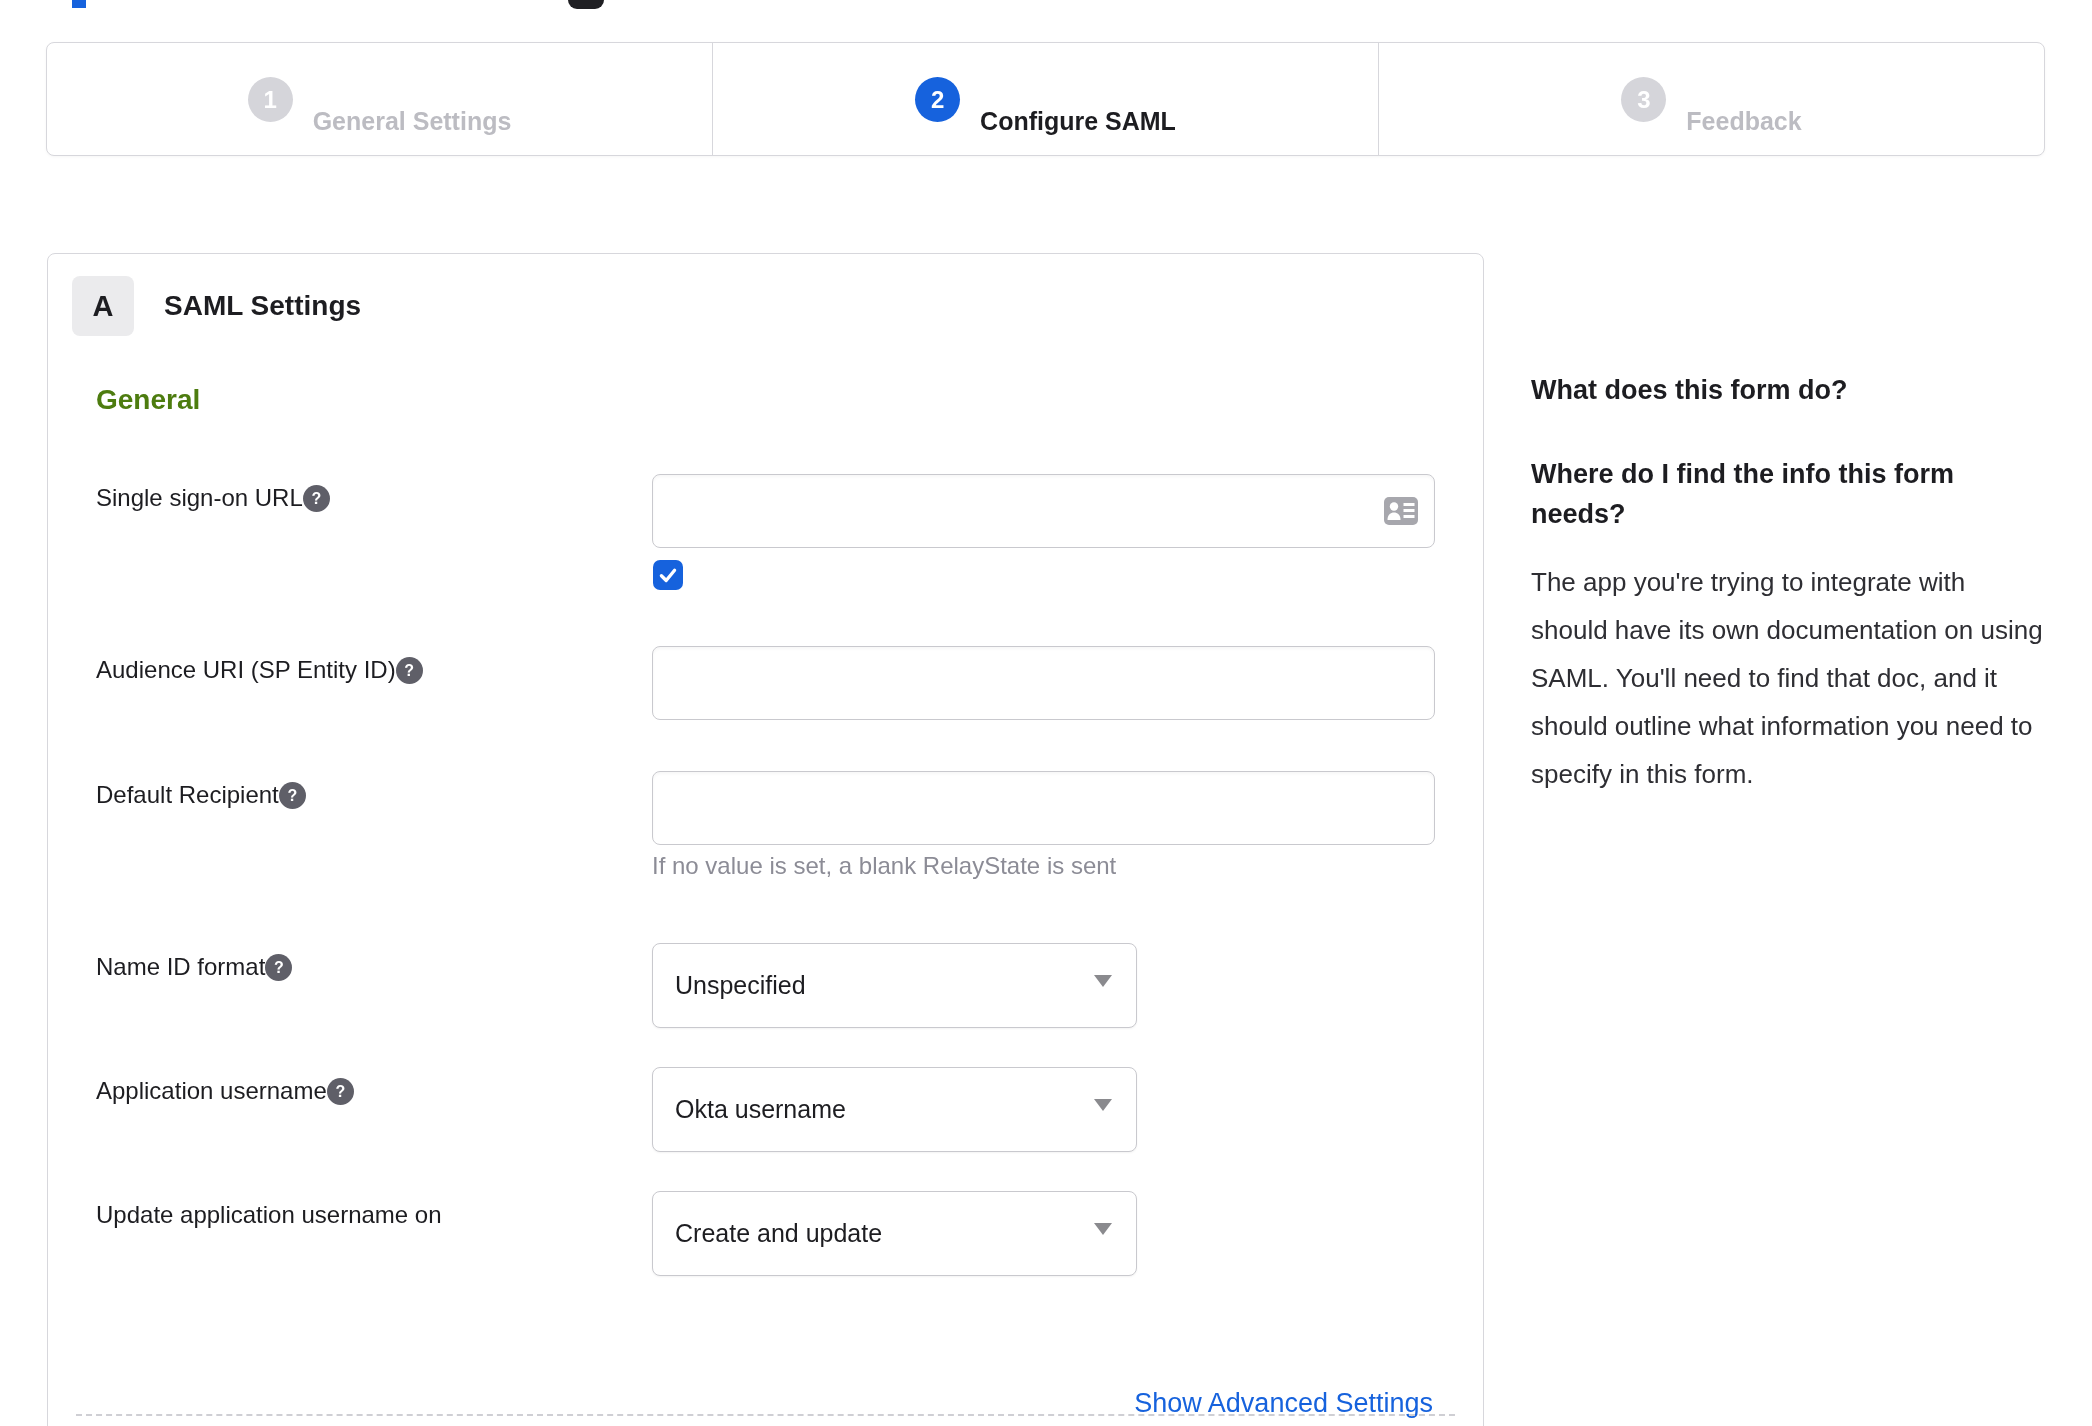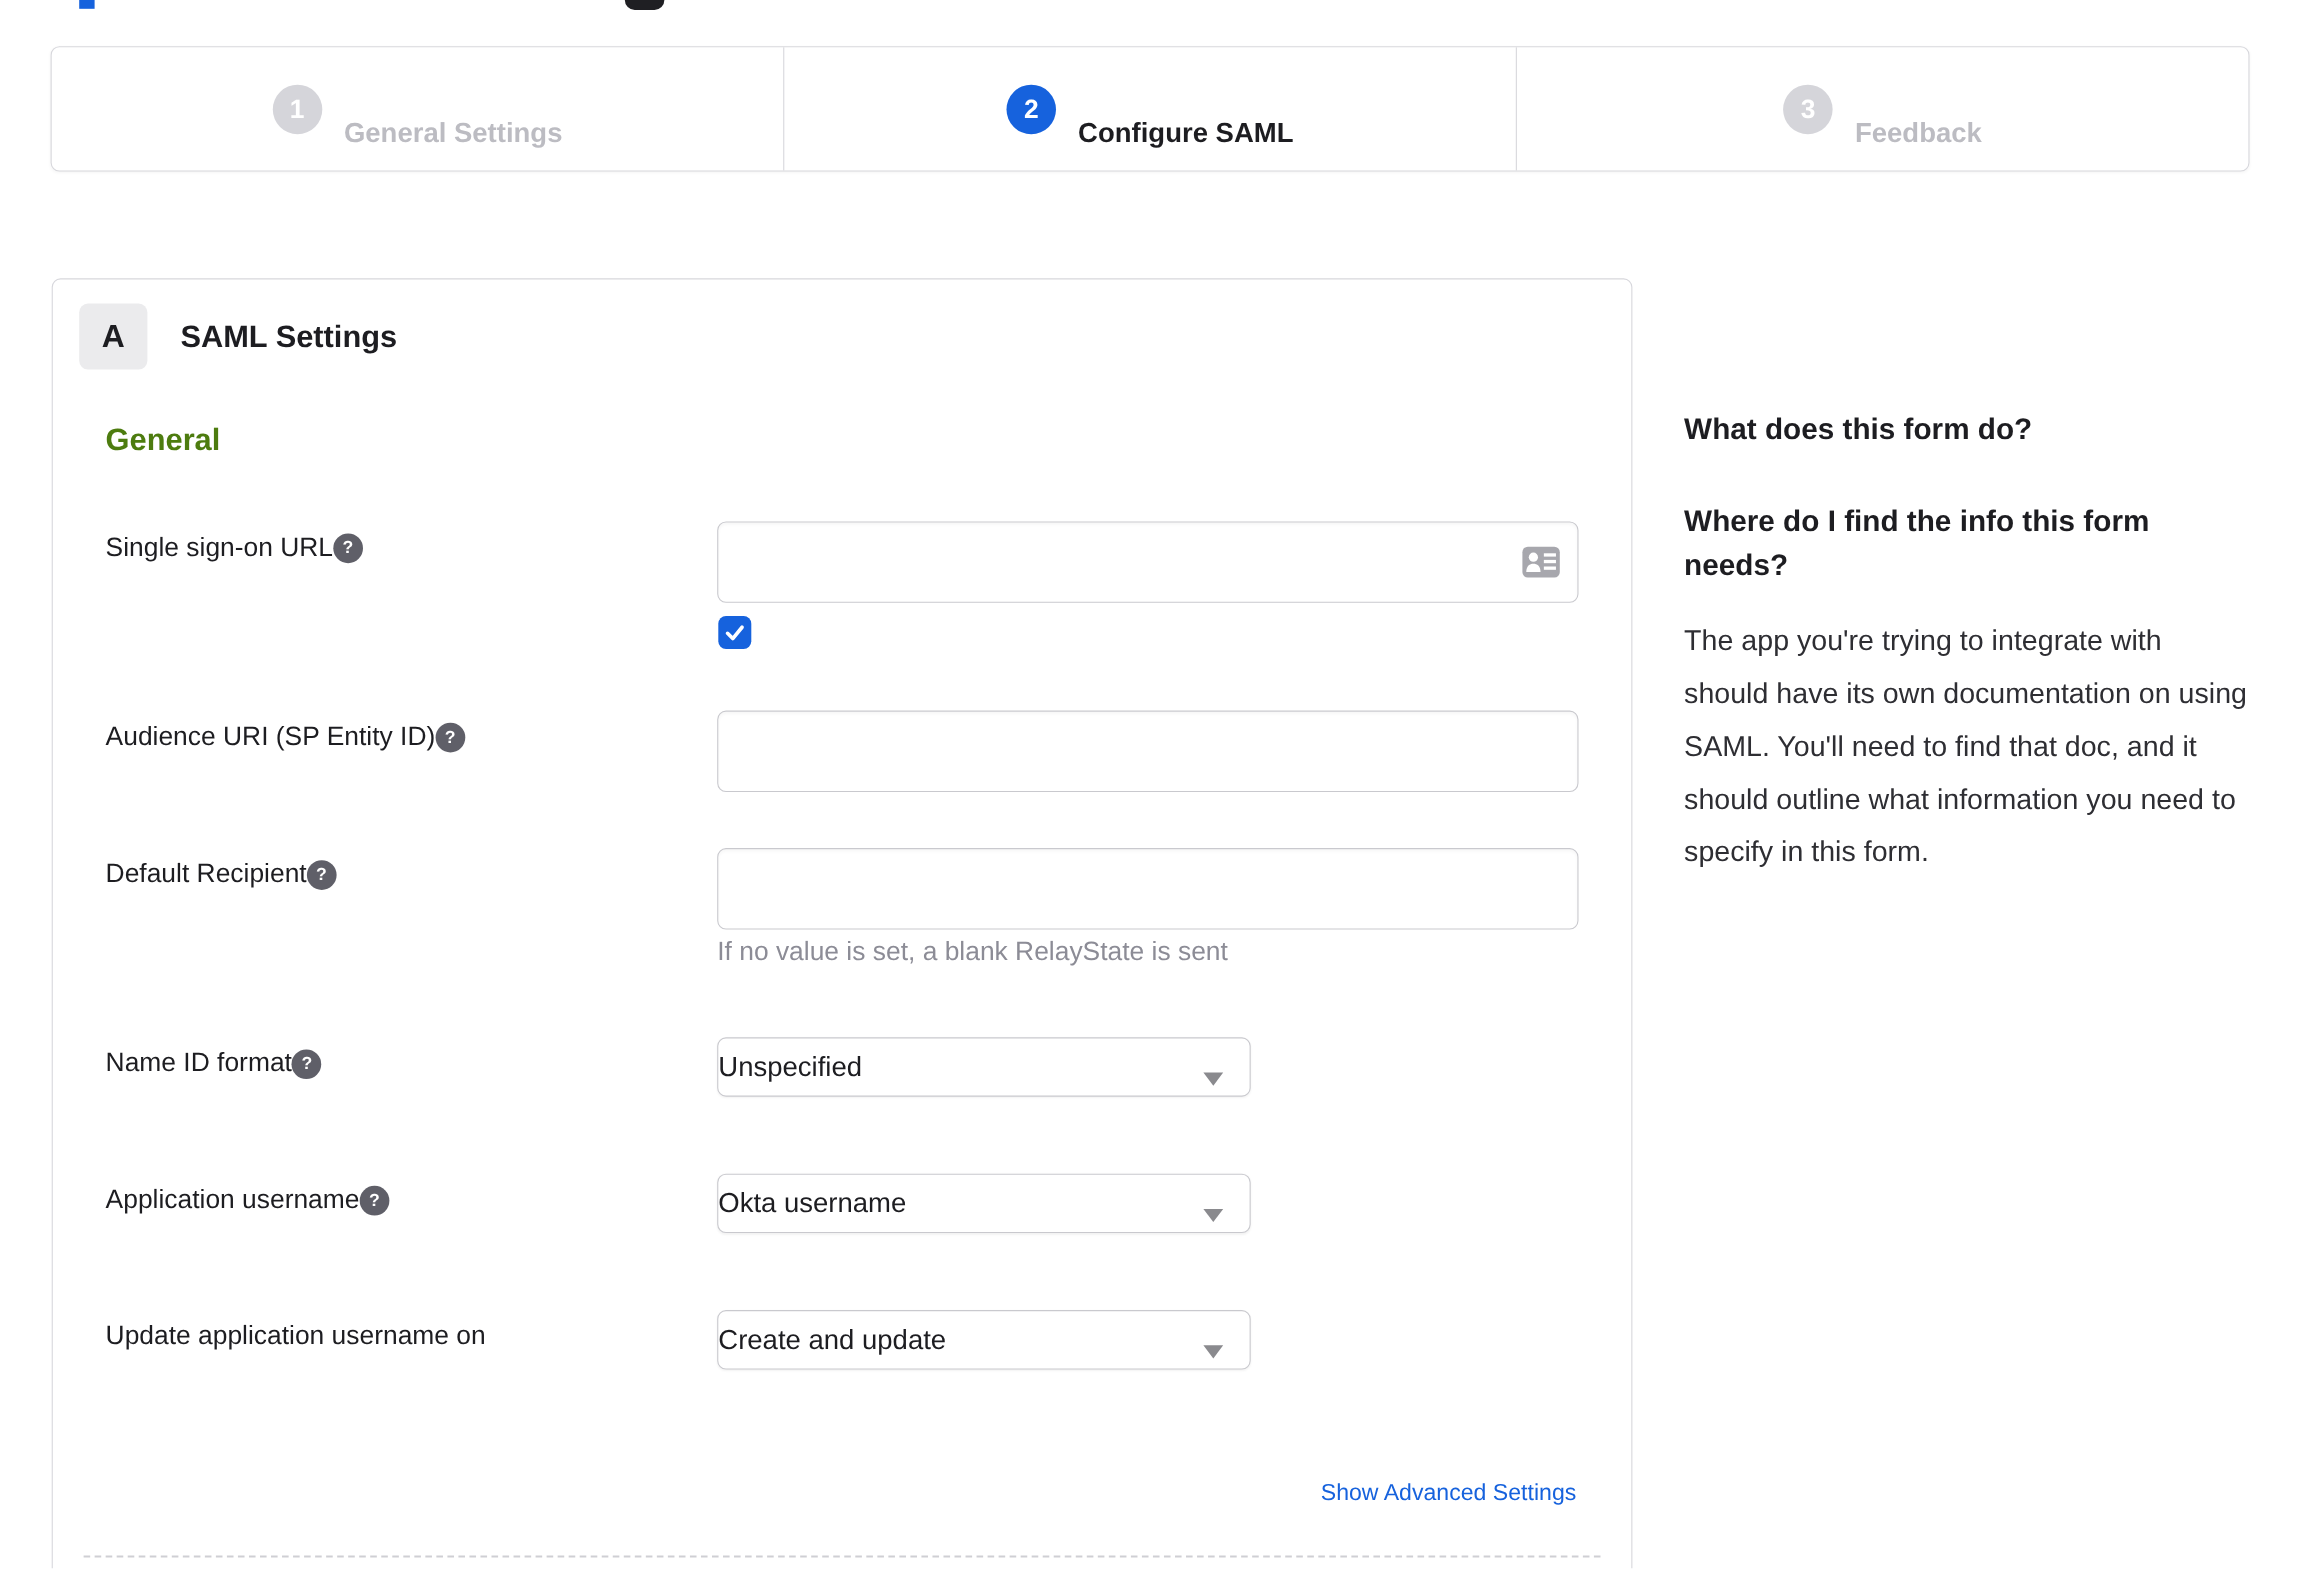--- a/index.html
+++ b/index.html
@@ -45,28 +45,28 @@
             padding:0 64px 0 20px; outline:none; font-family:"Liberation Sans", sans-serif; }
   .card-icon { position:absolute; right:16px; top:22px; width:36px; height:30px; }
 
   .cbrow { position:absolute; left:605px; top:306px; display:flex; align-items:center; gap:28px; }
   .checkbox { width:30px; height:30px; border-radius:7px; background:#1662dd; display:flex;
               align-items:center; justify-content:center; cursor:pointer; flex:0 0 auto; }
   .cblabel { font-size:25px; color:#1d1d21; white-space:nowrap; }
 
   .hint { position:absolute; left:604px; top:598px; font-size:24px; color:#8c8c96; }
 
-  .dropdown { position:relative; width:485px; height:54px; border:1px solid #c9c9ce; border-radius:8px;
-              background:#fff; display:flex; align-items:center; font-size:25px;
+  .dropdown { position:relative; width:485px; height:85px; border:1px solid #c9c9ce; border-radius:8px;
+              background:#fff; display:flex; align-items:center; padding-left:22px; font-size:25px;
               color:#1d1d21; box-shadow:0 1px 2px rgba(0,0,0,0.05); cursor:pointer; }
   .caret { position:absolute; right:24px; top:31px; width:0; height:0;
            border-left:9px solid transparent; border-right:9px solid transparent;
            border-top:12px solid #8a8a8e; }
 
-  .advanced-link { position:absolute; right:50px; top:1092px; font-size:21px; font-weight:500;
+  .advanced-link { position:absolute; right:50px; top:1134px; font-size:27px; font-weight:500;
                    color:#1662dd; text-decoration:none; cursor:pointer; }
   .dashed-divider { position:absolute; left:28px; right:28px; top:1160px; border-top:2px dashed #cfcfd4; }
 
   
   .sidebar { position:absolute; left:1531px; top:330px; width:512px; }
   .sb-h { font-size:27px; font-weight:bold; color:#1d1d21; line-height:40px;margin-top:40px; }
   .sb-p { font-size:26px; color:#2e2e33; line-height:48px; }
   .sb-p1 { max-width:455px; margin-top:26px; }
   .sb-h2 { margin-top:44px; max-width:500px; }
   .sb-p2 { max-width:512px; margin-top:24px; }

